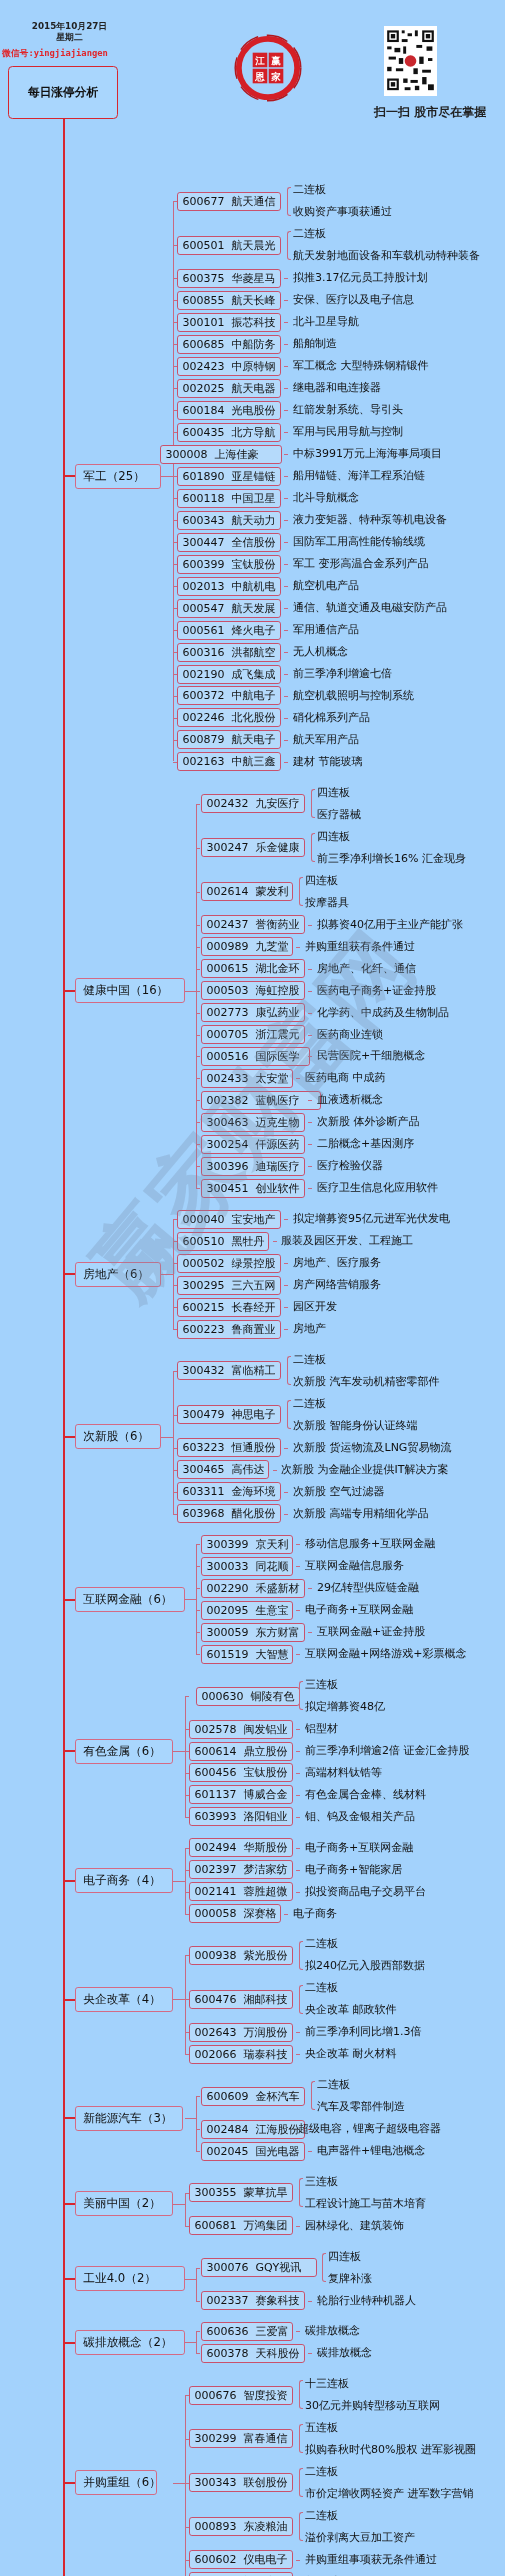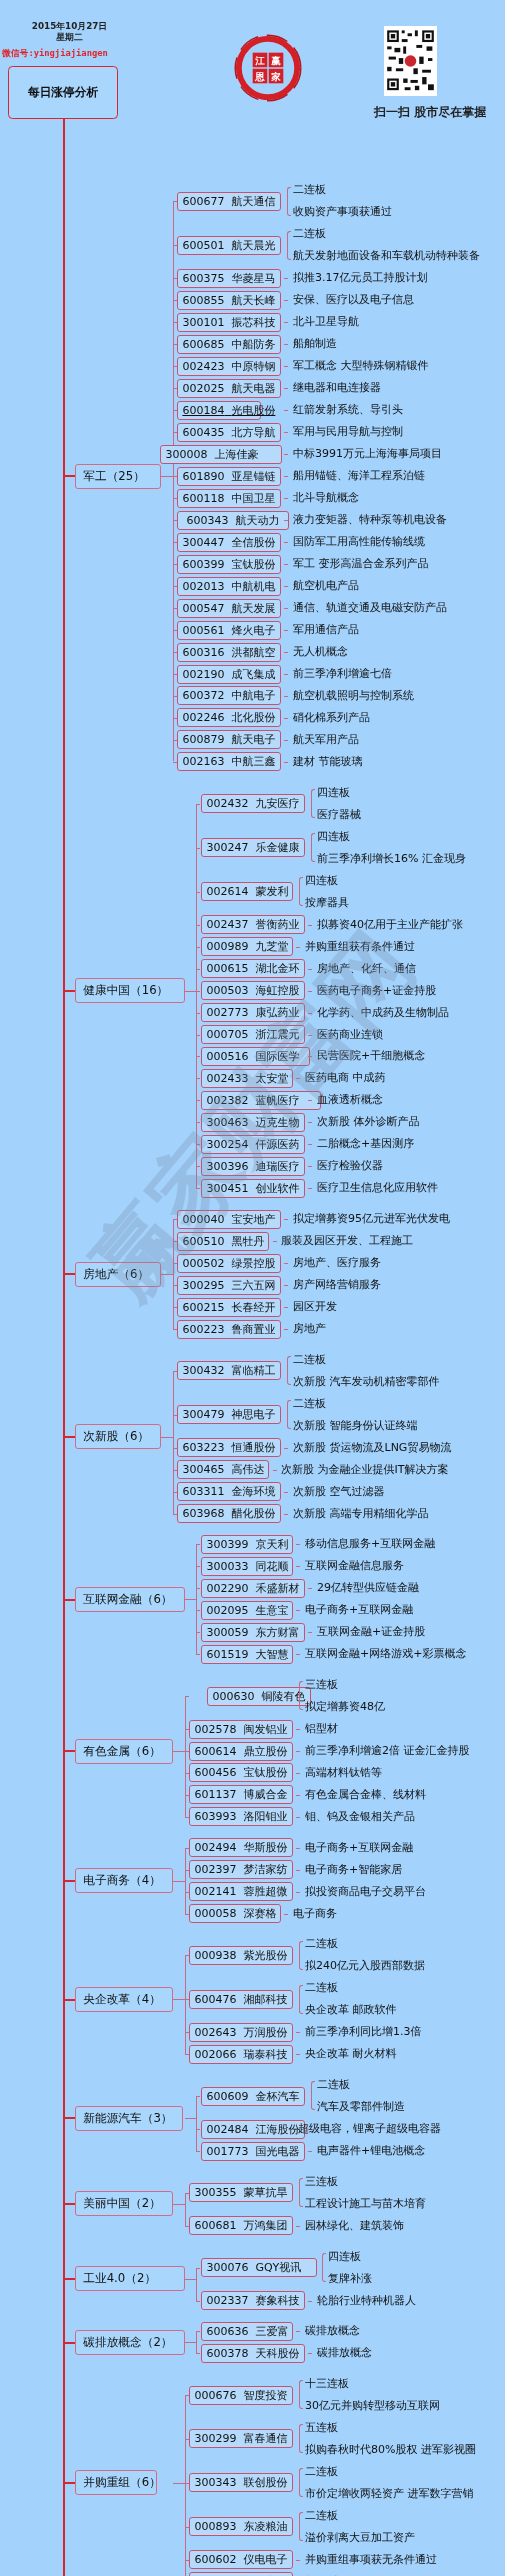--- a/index.html
+++ b/index.html
@@ -128,41 +128,41 @@
     <div class="desc" style="left: 293px; top: 333px;">船舶制造</div>
     <div class="hline" style="left: 173px; top: 366px; width: 4.4px;"></div>
     <div class="stock" style="left: 177px; top: 357px; width: 104px;"><span>002423</span><span>&nbsp;&nbsp;</span><span>中原特钢</span></div>
     <div class="hline" style="left: 284px; top: 366px; width: 4.4px;"></div>
     <div class="desc" style="left: 293px; top: 355px;">军工概念  大型特殊钢精锻件</div>
     <div class="hline" style="left: 173px; top: 388px; width: 4.4px;"></div>
     <div class="stock" style="left: 177px; top: 379px; width: 104px;"><span>002025</span><span>&nbsp;&nbsp;</span><span>航天电器</span></div>
     <div class="hline" style="left: 284px; top: 388px; width: 4.4px;"></div>
     <div class="desc" style="left: 293px; top: 377px;">继电器和电连接器</div>
     <div class="hline" style="left: 173px; top: 410px; width: 4.4px;"></div>
-    <div class="stock" style="left: 177px; top: 401px; width: 84px; text-decoration: underline;"><span>600184</span><span>&nbsp;&nbsp;</span><span>光电股份</span></div>
+    <div class="stock" style="left: 177px; top: 401px; width: 104px;"><span>600184</span><span>&nbsp;&nbsp;</span><span>光电股份</span></div>
     <div class="hline" style="left: 284px; top: 410px; width: 4.4px;"></div>
     <div class="desc" style="left: 293px; top: 399px;">红箭发射系统、导引头</div>
     <div class="hline" style="left: 173px; top: 432px; width: 4.4px;"></div>
     <div class="stock" style="left: 177px; top: 423px; width: 104px;"><span>600435</span><span>&nbsp;&nbsp;</span><span>北方导航</span></div>
     <div class="hline" style="left: 284px; top: 432px; width: 4.4px;"></div>
     <div class="desc" style="left: 293px; top: 421px;">军用与民用导航与控制</div>
     <div class="hline" style="left: 173px; top: 454px; width: 4.4px;"></div>
     <div class="stock" style="left: 160px; top: 445px; width: 122px;"><span>300008</span><span>&nbsp;&nbsp;</span><span>上海佳豪</span></div>
     <div class="hline" style="left: 284px; top: 454px; width: 4.4px;"></div>
     <div class="desc" style="left: 293px; top: 443px;">中标3991万元上海海事局项目</div>
     <div class="hline" style="left: 173px; top: 476px; width: 4.4px;"></div>
     <div class="stock" style="left: 177px; top: 467px; width: 104px;"><span>601890</span><span>&nbsp;&nbsp;</span><span>亚星锚链</span></div>
     <div class="hline" style="left: 284px; top: 476px; width: 4.4px;"></div>
     <div class="desc" style="left: 293px; top: 465px;">船用锚链、海洋工程系泊链</div>
     <div class="hline" style="left: 173px; top: 498px; width: 4.4px;"></div>
     <div class="stock" style="left: 177px; top: 489px; width: 104px;"><span>600118</span><span>&nbsp;&nbsp;</span><span>中国卫星</span></div>
     <div class="hline" style="left: 284px; top: 498px; width: 4.4px;"></div>
     <div class="desc" style="left: 293px; top: 487px;">北斗导航概念</div>
     <div class="hline" style="left: 173px; top: 520px; width: 4.4px;"></div>
-    <div class="stock" style="left: 177px; top: 511px; width: 112px; text-align: center;"><span>600343</span><span>&nbsp;&nbsp;</span><span>航天动力</span></div>
+    <div class="stock" style="left: 177px; top: 511px; width: 104px; text-align: center;"><span>600343</span><span>&nbsp;&nbsp;</span><span>航天动力</span></div>
     <div class="hline" style="left: 284px; top: 520px; width: 4.4px;"></div>
     <div class="desc" style="left: 293px; top: 509px;">液力变矩器、特种泵等机电设备</div>
     <div class="hline" style="left: 173px; top: 542px; width: 4.4px;"></div>
     <div class="stock" style="left: 177px; top: 533px; width: 104px;"><span>300447</span><span>&nbsp;&nbsp;</span><span>全信股份</span></div>
     <div class="hline" style="left: 284px; top: 542px; width: 4.4px;"></div>
     <div class="desc" style="left: 293px; top: 531px;">国防军工用高性能传输线缆</div>
     <div class="hline" style="left: 173px; top: 564px; width: 4.4px;"></div>
     <div class="stock" style="left: 177px; top: 555px; width: 104px;"><span>600399</span><span>&nbsp;&nbsp;</span><span>宝钛股份</span></div>
     <div class="hline" style="left: 284px; top: 564px; width: 4.4px;"></div>
     <div class="desc" style="left: 293px; top: 553px;">军工  变形高温合金系列产品</div>
@@ -357,21 +357,21 @@
     <div class="desc" style="left: 317px; top: 1621px;">互联网金融+证金持股</div>
     <div class="hline" style="left: 196px; top: 1654px; width: 4.4px;"></div>
     <div class="stock" style="left: 201px; top: 1645px; width: 92px;"><span>601519</span><span>&nbsp;&nbsp;</span><span>大智慧</span></div>
     <div class="hline" style="left: 296px; top: 1654px; width: 4.4px;"></div>
     <div class="desc" style="left: 305px; top: 1643px;">互联网金融+网络游戏+彩票概念</div>
     <div class="cat" style="left: 75px; top: 1739px; width: 98px;">有色金属（6）</div>
     <div class="cat-elbow" style="left: 64px; top: 1750px; width: 11px;"></div>
     <div class="vline" style="left: 185px; top: 1696px; height: 121px;"></div>
     <div class="hline" style="left: 173px; top: 1751px; width: 11.7px;"></div>
     <div class="hline" style="left: 185px; top: 1696px; width: 4.4px;"></div>
-    <div class="stock" style="left: 207px; top: 1687px; width: 104px;"><span>000630</span><span>&nbsp;&nbsp;</span><span>铜陵有色</span></div>
+    <div class="stock" style="left: 196px; top: 1687px; width: 104px;"><span>000630</span><span>&nbsp;&nbsp;</span><span>铜陵有色</span></div>
     <div class="bracket" style="left: 299px; top: 1681px; height: 29px;"></div>
     <div class="desc" style="left: 305px; top: 1674px;">三连板</div>
     <div class="desc" style="left: 305px; top: 1696px;">拟定增募资48亿</div>
     <div class="hline" style="left: 185px; top: 1729px; width: 4.4px;"></div>
     <div class="stock" style="left: 189px; top: 1720px; width: 104px;"><span>002578</span><span>&nbsp;&nbsp;</span><span>闽发铝业</span></div>
     <div class="hline" style="left: 296px; top: 1729px; width: 4.4px;"></div>
     <div class="desc" style="left: 305px; top: 1718px;">铝型材</div>
     <div class="hline" style="left: 185px; top: 1751px; width: 4.4px;"></div>
     <div class="stock" style="left: 189px; top: 1742px; width: 104px;"><span>600614</span><span>&nbsp;&nbsp;</span><span>鼎立股份</span></div>
     <div class="hline" style="left: 296px; top: 1751px; width: 4.4px;"></div>
@@ -437,21 +437,21 @@
     <div class="hline" style="left: 196px; top: 2096px; width: 4.4px;"></div>
     <div class="stock" style="left: 201px; top: 2087px; width: 104px;"><span>600609</span><span>&nbsp;&nbsp;</span><span>金杯汽车</span></div>
     <div class="bracket" style="left: 311px; top: 2081px; height: 29px;"></div>
     <div class="desc" style="left: 317px; top: 2074px;">二连板</div>
     <div class="desc" style="left: 317px; top: 2096px;">汽车及零部件制造</div>
     <div class="hline" style="left: 196px; top: 2129px; width: 4.4px;"></div>
     <div class="stock" style="left: 201px; top: 2120px; width: 104px;"><span>002484</span><span>&nbsp;&nbsp;</span><span>江海股份</span></div>
     <div class="hline" style="left: 308px; top: 2129px; width: 4.4px;"></div>
     <div class="desc" style="left: 298px; top: 2118px; text-align: center;">超级电容，锂离子超级电容器</div>
     <div class="hline" style="left: 196px; top: 2151px; width: 4.4px;"></div>
-    <div class="stock" style="left: 201px; top: 2142px; width: 104px;"><span>001773</span><span>&nbsp;&nbsp;</span><span>国光电器</span></div>
+    <div class="stock" style="left: 201px; top: 2142px; width: 104px;"><span>002045</span><span>&nbsp;&nbsp;</span><span>国光电器</span></div>
     <div class="hline" style="left: 308px; top: 2151px; width: 4.4px;"></div>
     <div class="desc" style="left: 317px; top: 2140px;">电声器件+锂电池概念</div>
     <div class="cat" style="left: 75px; top: 2191px; width: 98px;">美丽中国（2）</div>
     <div class="cat-elbow" style="left: 64px; top: 2203px; width: 11px;"></div>
     <div class="vline" style="left: 185px; top: 2193px; height: 33px;"></div>
     <div class="hline" style="left: 173px; top: 2204px; width: 11.7px;"></div>
     <div class="hline" style="left: 185px; top: 2193px; width: 4.4px;"></div>
     <div class="stock" style="left: 189px; top: 2183px; width: 104px;"><span>300355</span><span>&nbsp;&nbsp;</span><span>蒙草抗旱</span></div>
     <div class="bracket" style="left: 299px; top: 2178px; height: 29px;"></div>
     <div class="desc" style="left: 305px; top: 2171px;">三连板</div>

